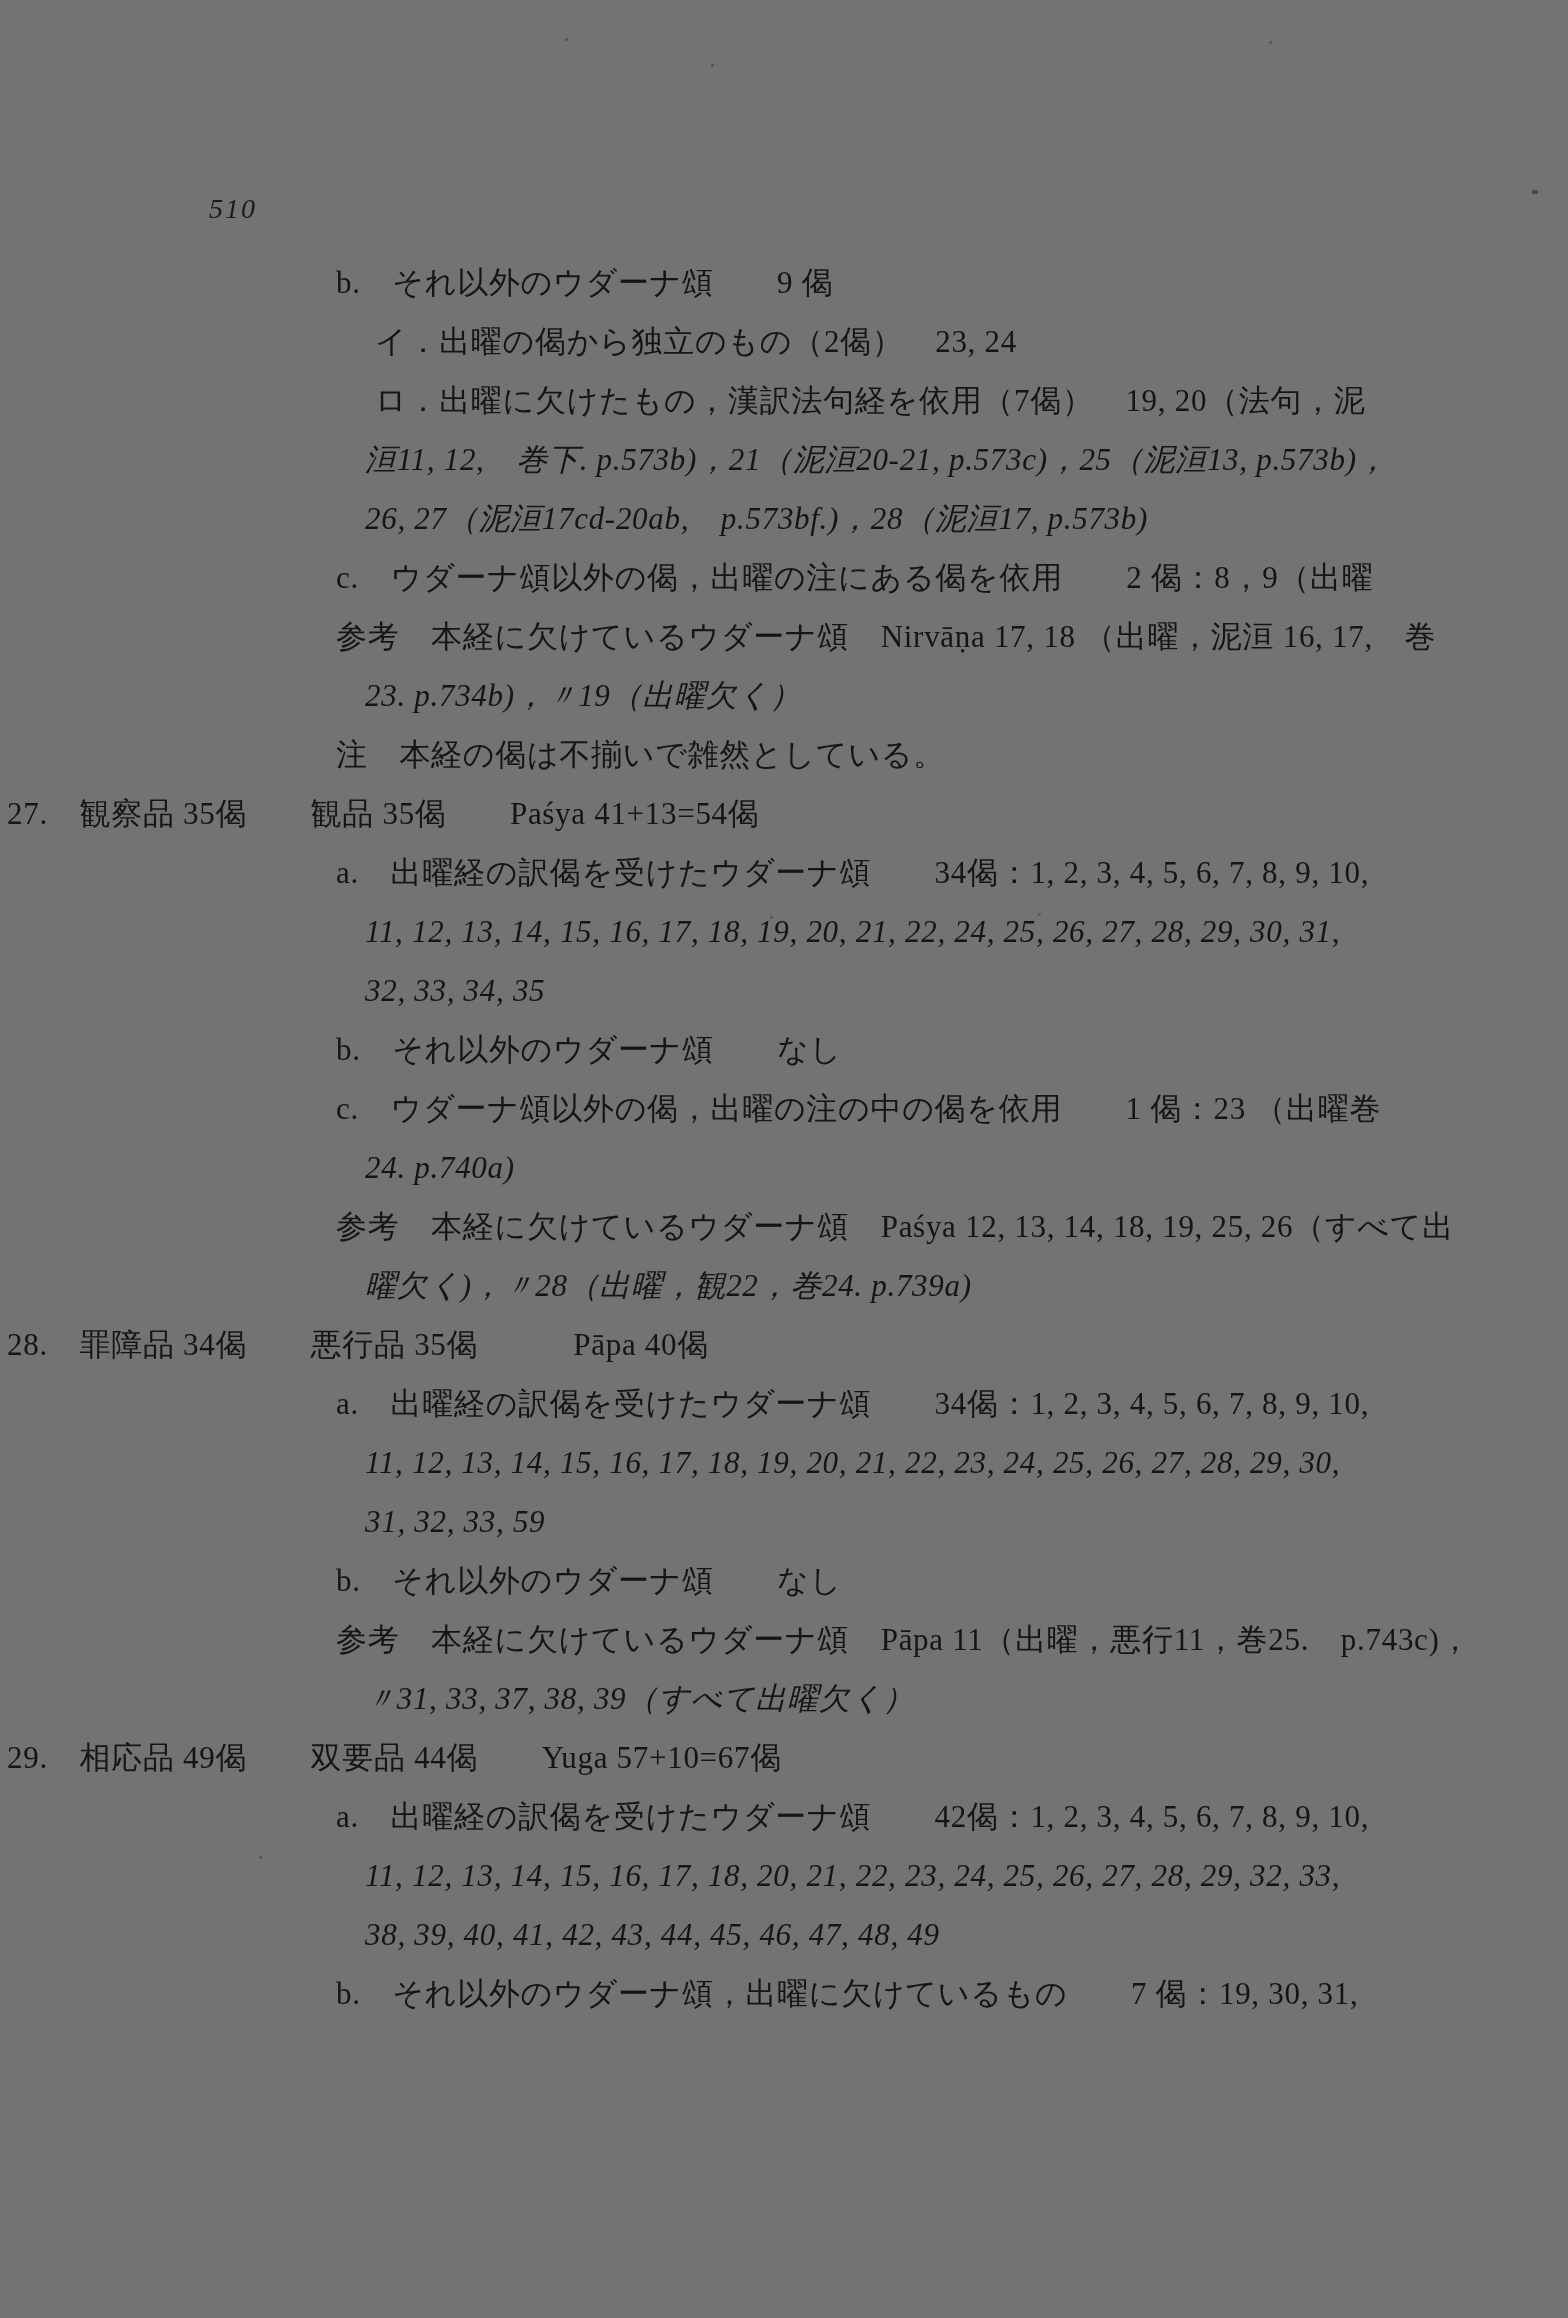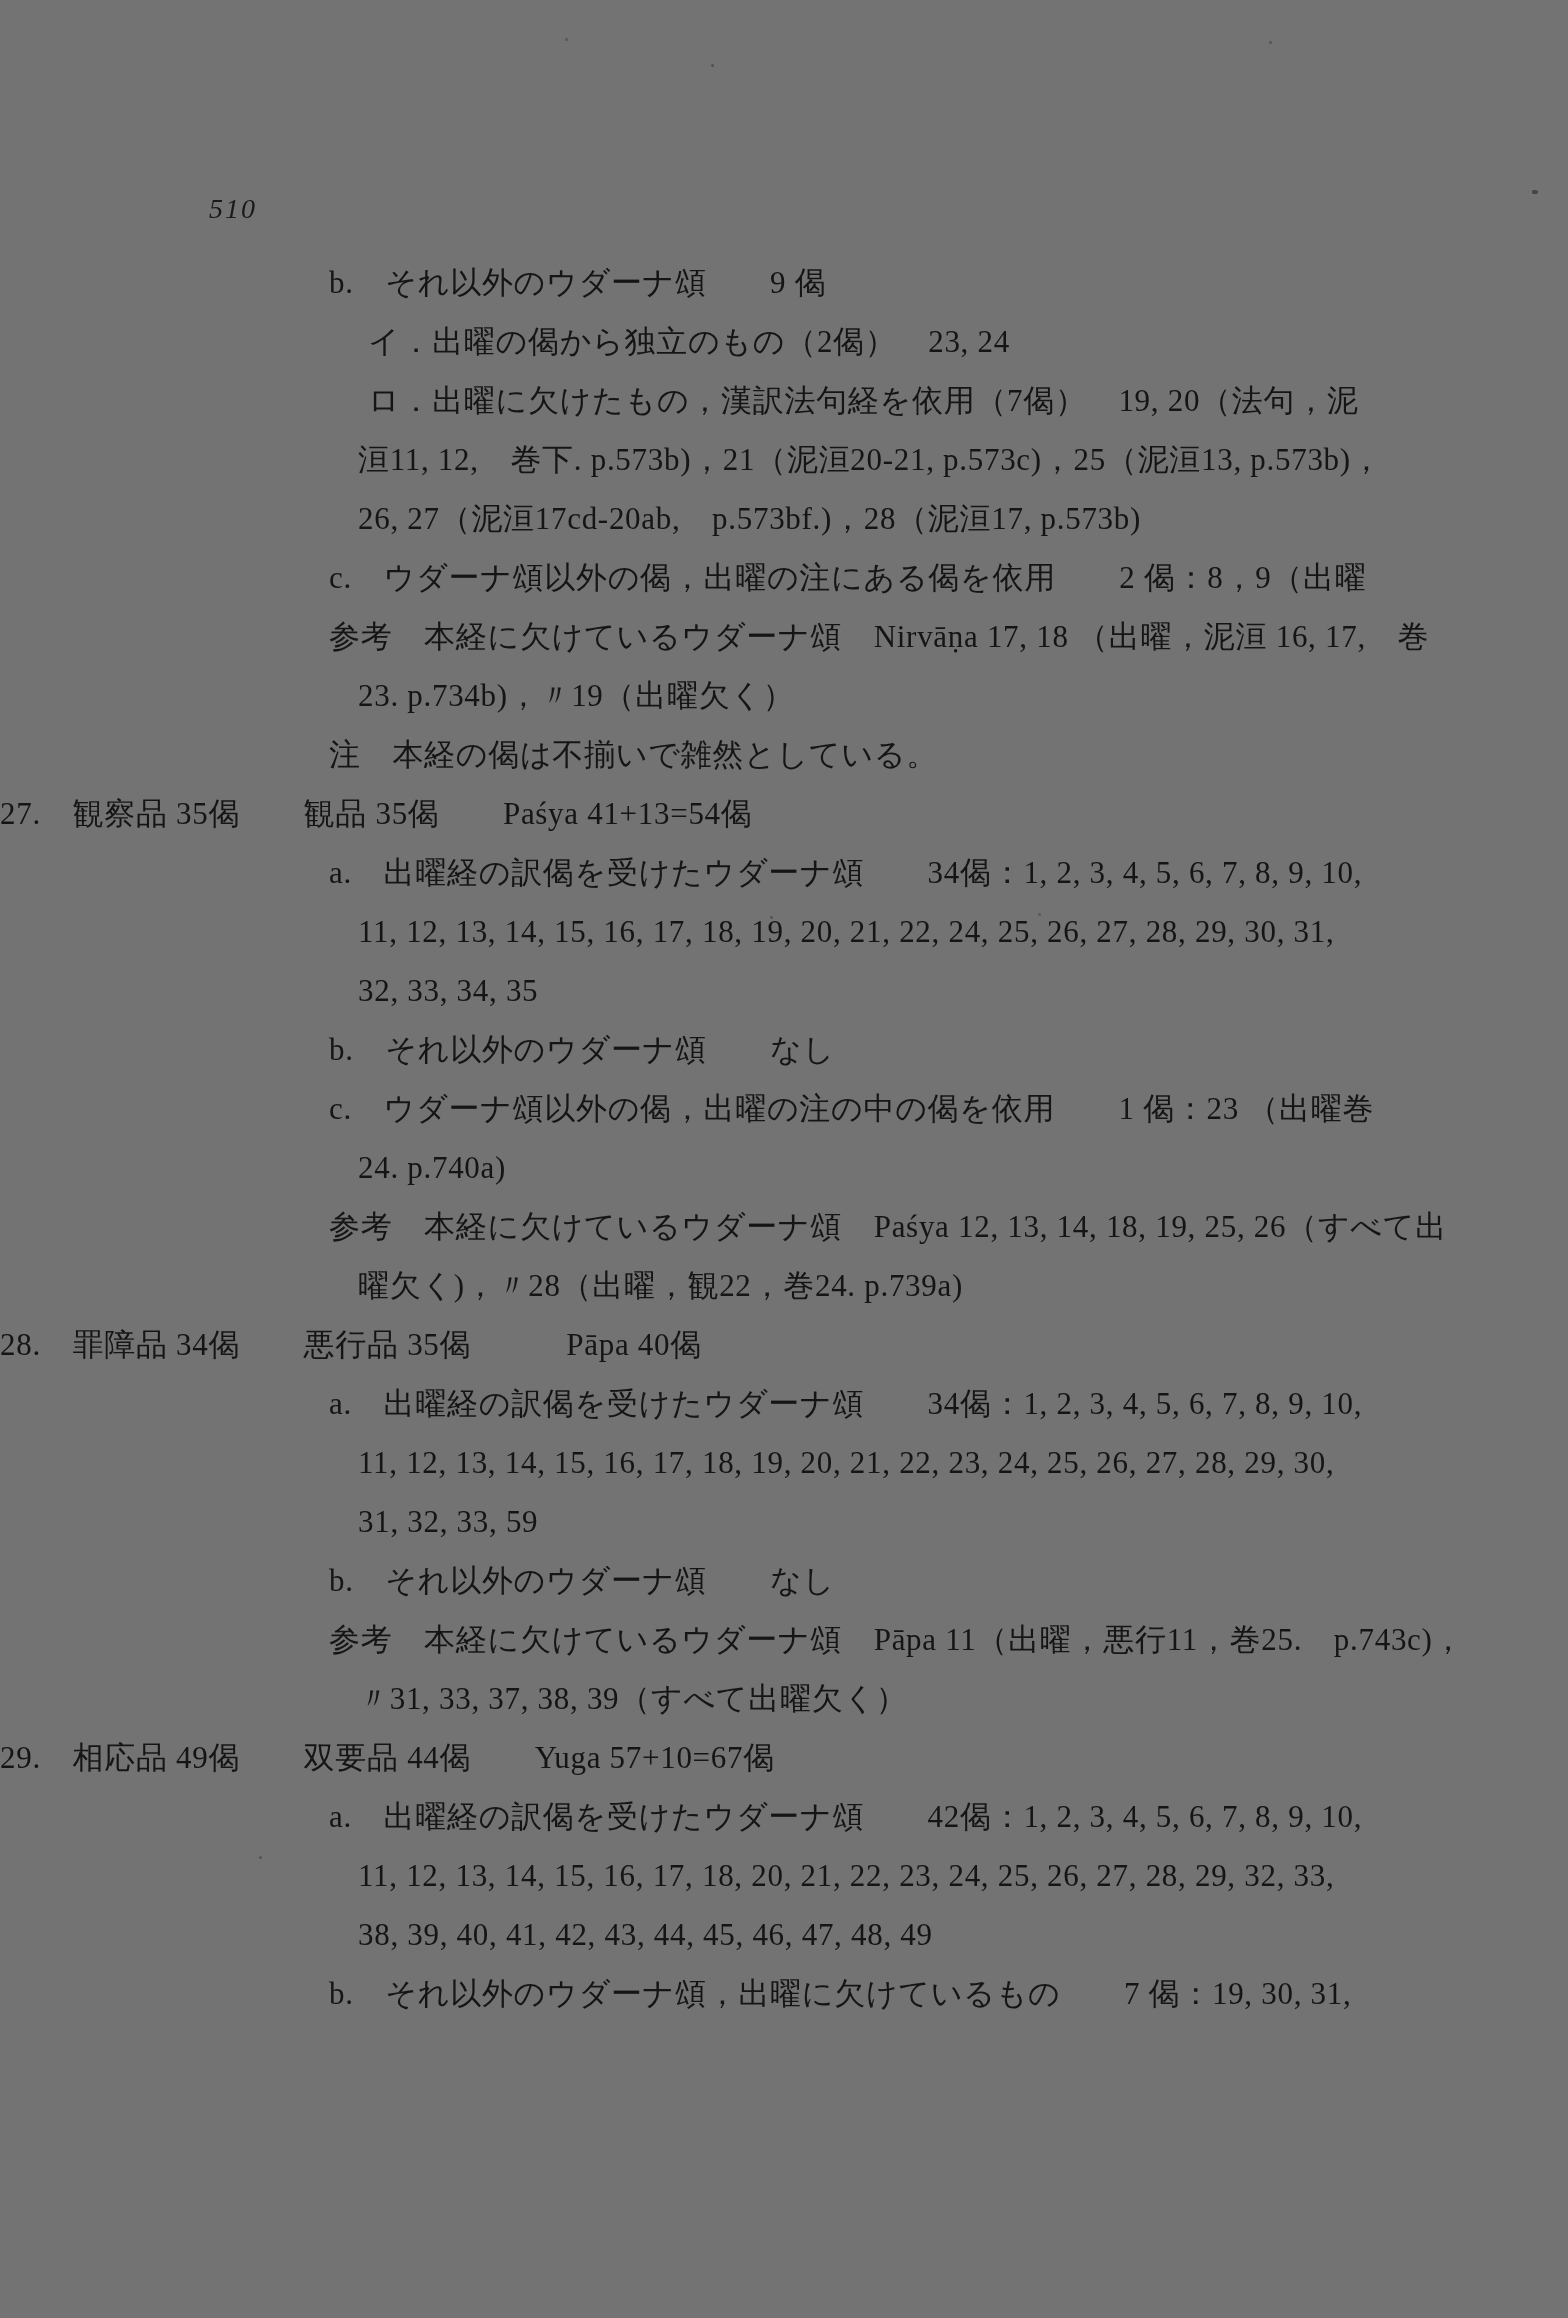--- a/index.html
+++ b/index.html
@@ -20,36 +20,36 @@
     position: absolute;
     left: 209px;
     top: 193px;
     font-size: 28px;
     font-style: italic;
     letter-spacing: 2px;
     color: #1a1a1a;
   }
   .text-column {
     position: absolute;
-    left: 0;
+    left: 7px;
     top: 253px;
     width: 1385px;
   }
   .line {
     height: 59px;
     line-height: 59px;
     font-size: 31px;
     white-space: nowrap;
     letter-spacing: 0.7px;
     color: #151515;
   }
   .indent-section { }
   .indent-item    { padding-left: 329px; }
   .indent-subitem { padding-left: 368px; }
-  .indent-cont    { padding-left: 358px; }
+  .indent-cont    { padding-left: 358px; font-style: italic; }
   .speck {
     position: absolute;
     background: #2e2e2e;
     border-radius: 50%;
   }
   .speck.s1 { left: 711px; top: 64px;  width: 3.4px; height: 3.4px; opacity: .5; }
   .speck.s2 { left: 1269px; top: 41px;  width: 2.7px; height: 2.7px; opacity: .4; }
   .speck.s3 { left: 1532px; top: 190px; width: 6px; height: 4px; opacity: .65; border-radius: 40% 60% 60% 40%; }
   .speck.s4 { left: 565px;  top: 38px;  width: 2.7px; height: 2.7px; opacity: .35; }
   .speck.s5 { left: 770px; top: 916px; width: 2.7px; height: 2.7px; opacity: .4; }

